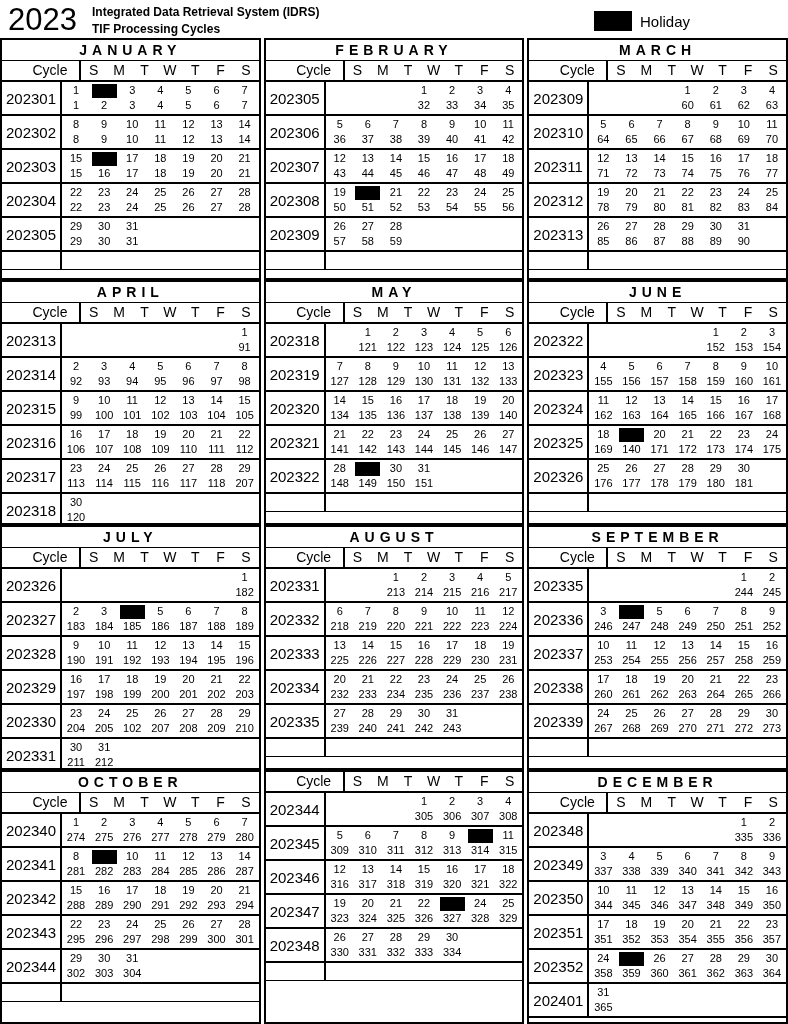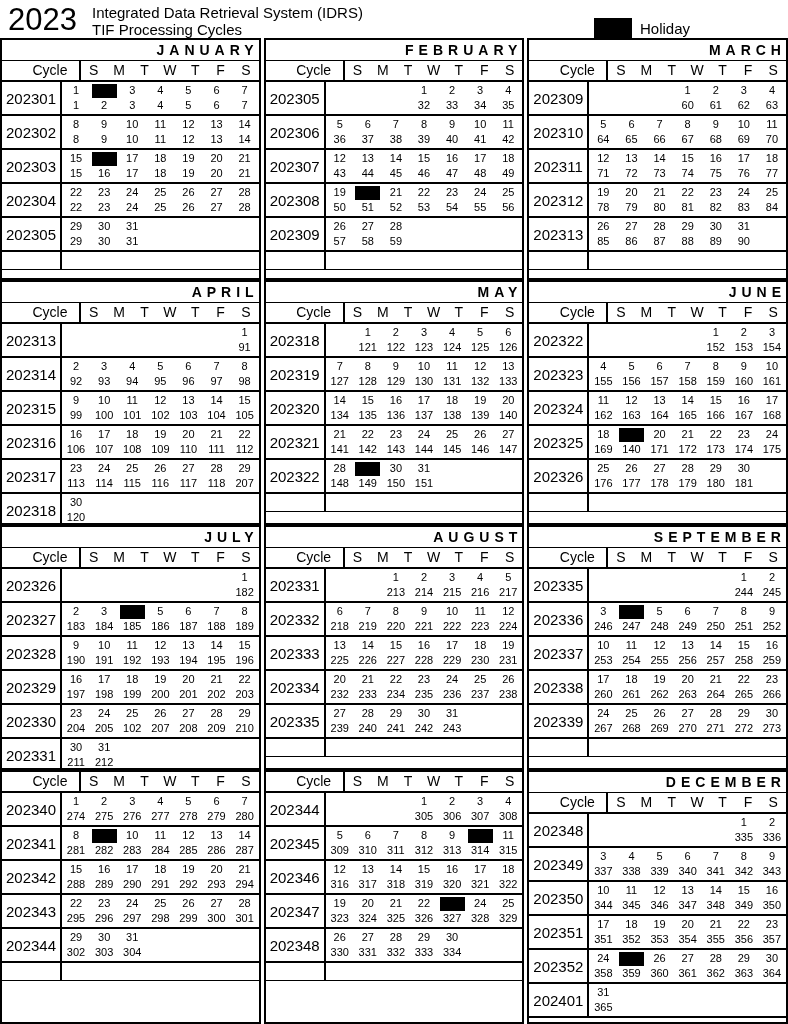--- a/index.html
+++ b/index.html
@@ -1,34 +1,34 @@
 <!DOCTYPE html>
 <html><head>
 <meta charset="utf-8">
 <style>
   html,body{margin:0;padding:0;}
   body{
     width:788px;height:1024px;background:#ffffff;color:#000000;
     font-family:"Liberation Sans",sans-serif;overflow:hidden;
     -webkit-font-smoothing:antialiased;
   }
-  .page-header{display:flex;align-items:flex-end;height:38px;box-sizing:border-box;padding:1px 0 0 8px;}
+  .page-header{display:flex;align-items:center;height:38px;box-sizing:border-box;padding:1px 0 0 8px;}
   .year{font-size:31px;line-height:36px;letter-spacing:0;flex:none;width:84px;}
-  .titles{font-weight:normal;font-size:15px;line-height:17px;padding-top:2px;}
+  .titles{font-weight:bold;font-size:12px;line-height:17px;padding-top:2px;}
   .legend{margin-left:auto;margin-right:98px;display:flex;align-items:center;gap:8px;margin-top:3px;}
   .swatch{width:38px;height:20px;background:#000;flex:none;}
   .legend-label{font-size:15px;}
 
   .grid{
     display:grid;grid-template-columns:1fr 1fr 1fr;
     grid-template-rows:242px 245px 245px 254px;
     column-gap:3px;row-gap:0;
   }
   .month{border:2px solid #000;box-sizing:border-box;display:flex;flex-direction:column;background:#fff;min-width:0;}
-  .m-title{flex:none;height:20px;line-height:20px;text-align:right;font-weight:bold;font-size:14px;letter-spacing:5px;border-bottom:1px solid #000;white-space:nowrap;}
+  .m-title{flex:none;height:20px;line-height:20px;text-align:center;font-weight:bold;font-size:14px;letter-spacing:5px;border-bottom:1px solid #000;white-space:nowrap;}
   .m-head{flex:none;display:flex;height:19px;line-height:19px;border-bottom:2px solid #000;font-size:14px;padding-left:19px;}
   .c-cycle{width:60px;flex:none;border-right:2px solid #000;text-align:center;box-sizing:border-box;}
   .days{flex:1;display:grid;grid-template-columns:repeat(7,1fr);min-width:0;}
   .day-h{text-align:center;}
   .week{flex:none;display:flex;border-bottom:2px solid #000;height:32px;}
   .week .c-cycle{display:flex;align-items:center;justify-content:center;font-size:15px;}
   .day{display:flex;flex-direction:column;align-items:center;padding-top:1px;box-sizing:border-box;min-width:0;}
   .dt,.jl{height:15px;line-height:15px;font-size:11px;white-space:nowrap;}
   .dt.hol{background:#000;width:calc(100% - 3px);height:14px;margin-top:1px;}
   .week.empty{height:17px;border-bottom:1px solid #000;}
@@ -1767,20 +1767,21 @@
           </div>
         </div>
       </div>
       <div class="week empty">
         <div class="c-cycle"></div>
         <div class="days"></div>
       </div>
       <div class="filler"></div>
     </div>
     <div class="month">
+      <div class="m-title">OCTOBER</div>
       <div class="m-head">
         <div class="c-cycle">Cycle</div>
         <div class="days">
           <div class="day-h">S</div>
           <div class="day-h">M</div>
           <div class="day-h">T</div>
           <div class="day-h">W</div>
           <div class="day-h">T</div>
           <div class="day-h">F</div>
           <div class="day-h">S</div>

